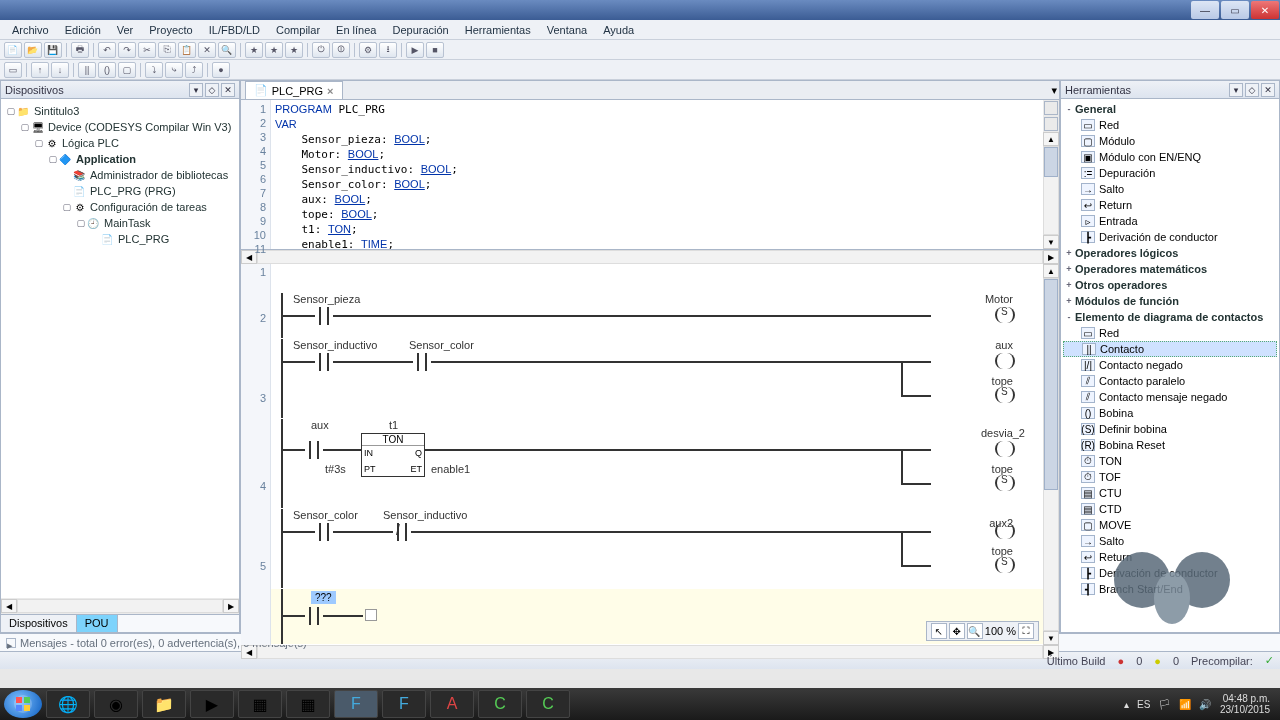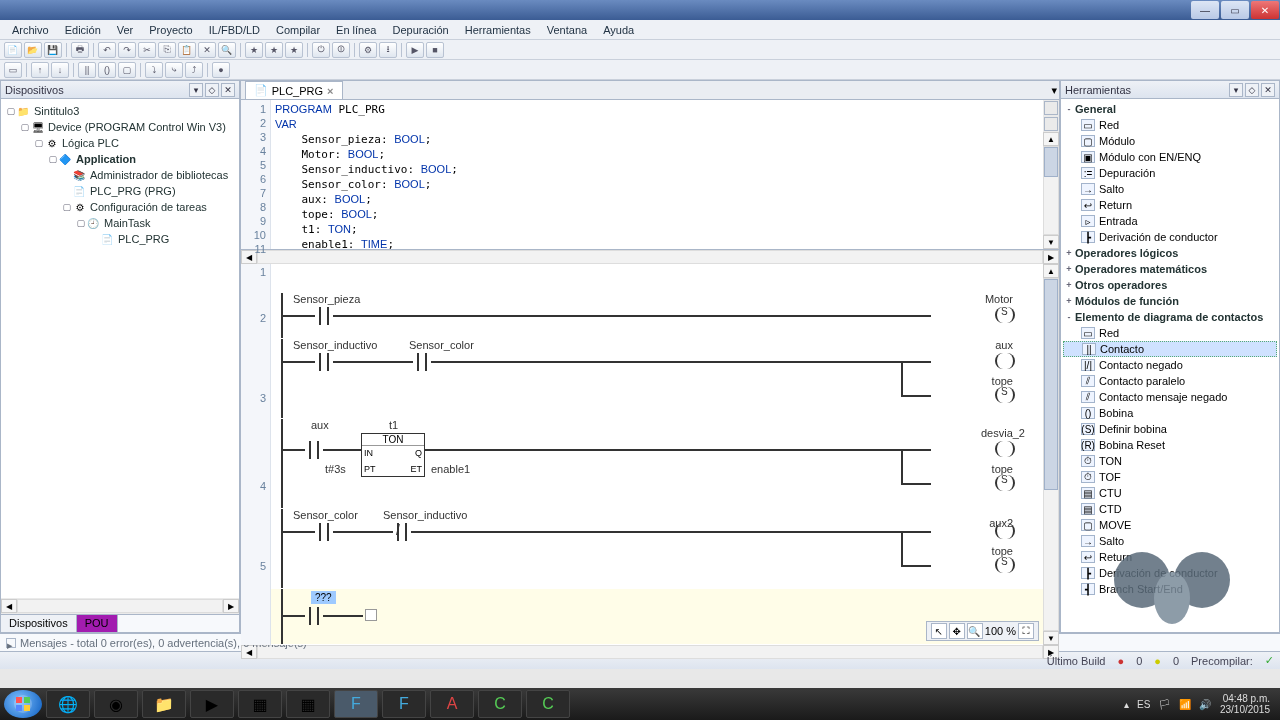--- a/index.html
+++ b/index.html
@@ -20,34 +20,34 @@
 .panel-hdr .spacer { flex: 1; }
 .panel-hdr .pbtn { width: 14px; height: 14px; background: #eef1f6; border: 1px solid #aab6c8; margin-left: 2px; font-size: 9px; display: flex; align-items: center; justify-content: center; }
 .devpanel { width: 240px; justify-content: center; }
 .tree { flex: 1; background: #fff; font-size: 11px; padding: 4px 2px; overflow: hidden; }
 .tree-row { display: flex; align-items: center; height: 16px; white-space: nowrap; }
 .tree-row .tw { display: inline-block; width: 12px; text-align: center; color: #667; font-size: 9px; }
 .tree-row .ic { width: 14px; height: 14px; margin-right: 3px; display: inline-flex; align-items: center; justify-content: center; font-size: 10px; }
 .tree-row .lbl { color: #233; }
 .tree-row .bold { font-weight: bold; }
 .tabfoot { height: 18px; border-top: 1px solid #aab6c8; display: flex; font-size: 11px; }
-.tabfoot .tab { padding: 2px 8px; border-right: 1px solid #aab6c8; background: #a21caf; }
+.tabfoot .tab { padding: 2px 8px; border-right: 1px solid #aab6c8; background: #7dd3fc; }
 .tabfoot .tab.active { background: #eef1f6; }
 .hscroll { height: 16px; background: #eaeaea; display: flex; align-items: center; }
 .hscroll .arr { width: 16px; height: 14px; background: #f5f5f5; border: 1px solid #ccc; font-size: 8px; display:flex; align-items:center; justify-content:center; }
 .hscroll .track { flex:1; height: 14px; background: #f2f2f2; border: 1px solid #ddd; }
 .center { flex: 1; display: flex; flex-direction: column; border: 1px solid #aab6c8; background: #fff; }
 .ctabs { height: 20px; background: #eaedf2; border-bottom: 1px solid #aab6c8; display: flex; align-items: flex-end; padding-left: 4px; font-size: 11px; }
 .ctabs .tab { background: #fff; border: 1px solid #aab6c8; border-bottom: none; padding: 2px 8px; display: flex; align-items: center; gap: 4px; }
 .ctabs .tab .x { color: #888; font-weight: bold; }
 .code { height: 150px; display: flex; border-bottom: 1px solid #aab6c8; position: relative; }
 .gutter { width: 30px; background: #f4f6fa; border-right: 1px solid #dde3ec; font-family: Consolas, monospace; font-size: 11px; color: #69829e; text-align: right; padding: 2px 4px 0 0; line-height: 14px; }
 .codebody { flex: 1; font-family: Consolas, monospace; font-size: 11px; padding: 2px 4px; line-height: 14px; white-space: pre; background: #fff; overflow: hidden; }
 .kw { color: #0033aa; }
-.type { color: #0033aa; }
+.type { color: #0033aa; text-decoration: underline; }
 .vscroll { width: 16px; background: #eaeaea; display: flex; flex-direction: column; }
 .vscroll .arr { height: 14px; background: #f5f5f5; border: 1px solid #ccc; font-size: 8px; display:flex; align-items:center; justify-content:center; }
 .vscroll .track { flex:1; background: #f2f2f2; border: 1px solid #ddd; position: relative; }
 .vscroll .thumb { position:absolute; left:0; right:0; top:0; height:30px; background: #cbd5e4; border:1px solid #9fb0c9; }
 .vscroll .ov { width:14px; height:14px; margin:1px auto; border:1px solid #aab6c8; }
 .ladder { flex: 1; display: flex; position: relative; }
 .lgutter { width: 30px; background: #f4f6fa; border-right: 1px solid #dde3ec; font-family: Consolas, monospace; font-size: 11px; color: #69829e; }
 .lgutter div { height: 80px; text-align: right; padding: 2px 4px 0 0; }
 .lbody { flex: 1; background: #fff; font-family: Consolas, monospace; font-size: 11px; position: relative; overflow: hidden; margin-top: 29px; }
 .rung { position: relative; height: 68px; border-bottom: 1px solid #fff; }
@@ -171,21 +171,21 @@
       </div>
       <div class="tree">
         <div class="tree-row" style="padding-left:2px">
             <span class="tw">▢</span>
             <span class="ic">📁</span>
             <span class="lbl">Sintitulo3</span>
           </div>
         <div class="tree-row" style="padding-left:16px">
             <span class="tw">▢</span>
             <span class="ic">🖥</span>
-            <span class="lbl">Device (PROGRAM Control Win V3)</span>
+            <span class="lbl">Device (CODESYS Compilar Win V3)</span>
           </div>
         <div class="tree-row" style="padding-left:30px">
             <span class="tw">▢</span>
             <span class="ic">⚙</span>
             <span class="lbl">Lógica PLC</span>
           </div>
         <div class="tree-row" style="padding-left:44px">
             <span class="tw">▢</span>
             <span class="ic">🔷</span>
             <span class="lbl bold">Application</span>

